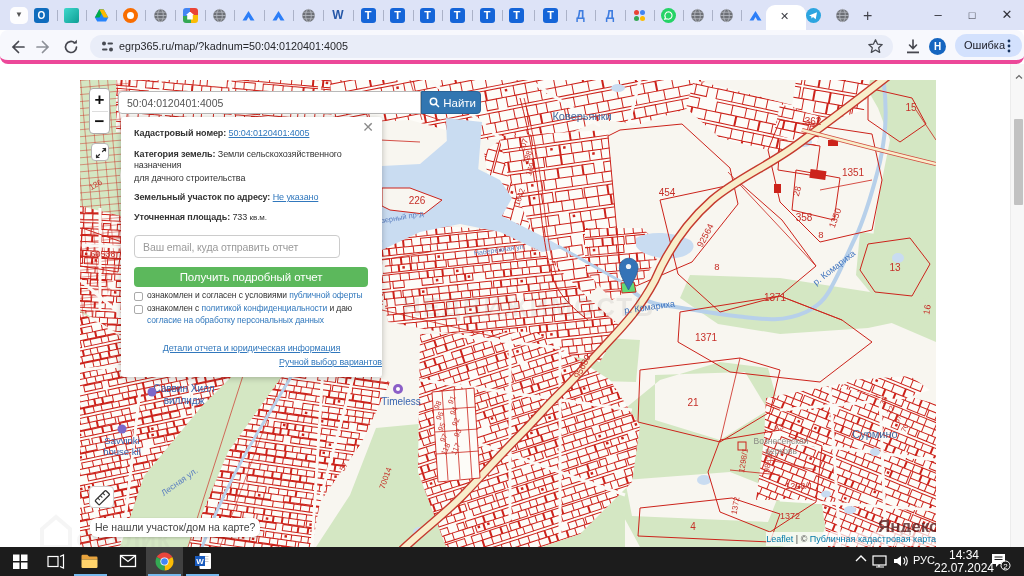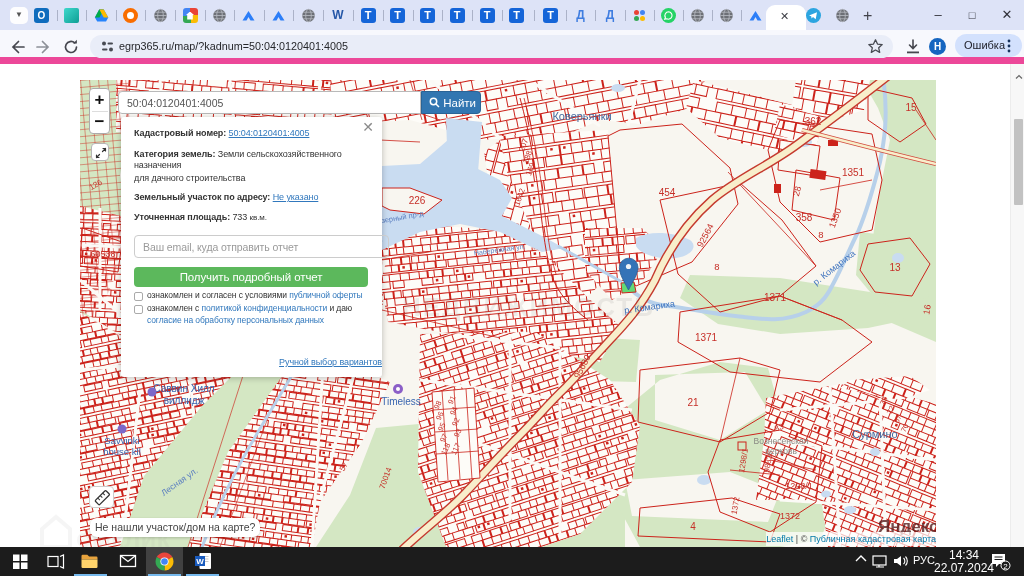--- a/index.html
+++ b/index.html
@@ -4,21 +4,21 @@
 *{margin:0;padding:0;box-sizing:border-box;}
 html,body{width:1024px;height:576px;overflow:hidden;font-family:"Liberation Sans",sans-serif;}
 body{position:relative;background:#fff;}
 .abs{position:absolute;}
 #tabstrip{position:absolute;left:0;top:0;width:1024px;height:30px;background:#dde3f7;}
 .fav{position:absolute;top:8px;width:15px;height:15px;}
 .tsep{position:absolute;top:10px;width:1px;height:11px;background:#abb2c8;}
 #activetab{position:absolute;top:5px;left:766px;width:40px;height:25px;background:#fff;border-radius:9px 9px 0 0;}
 #activetab .x{position:absolute;left:14px;top:5px;font-size:11px;color:#3c3d44;}
 .winctl{position:absolute;top:0;height:30px;width:34px;color:#30313a;text-align:center;line-height:30px;font-size:13px;}
-#toolbar{position:absolute;left:0;top:30px;width:1024px;height:34px;background:#f7f8fd;border-bottom:7px solid #ec4899;}
+#toolbar{position:absolute;left:0;top:30px;width:1024px;height:34px;background:#f7f8fd;border-bottom:4px solid #ec4899;border-radius:8px;}
 .navic{position:absolute;top:7px;width:20px;height:20px;}
 #omni{position:absolute;left:90px;top:5px;width:803px;height:23px;background:#e9edf8;border-radius:12px;}
 #omni .url{position:absolute;left:29px;top:5px;font-size:10.8px;color:#26272b;}
 #avatar{position:absolute;left:929px;top:8px;width:17px;height:17px;border-radius:50%;background:#1565c0;color:#fff;font-size:10px;font-weight:bold;text-align:center;line-height:17px;}
 #errbtn{position:absolute;left:955px;top:4px;width:67px;height:23px;background:#d3e1fd;border-radius:12px;font-size:11px;color:#20212b;}
 #errbtn span{position:absolute;left:9px;top:4.5px;}
 #page{position:absolute;left:0;top:64px;width:1024px;height:483px;background:#fff;}
 #map{position:absolute;left:80px;top:16px;width:856px;height:467px;overflow:hidden;}
 #scroll{position:absolute;left:1010px;top:64px;width:14px;height:483px;background:#f7f7f7;border-left:1px solid #ececec;}
 #thumb{position:absolute;left:2.5px;top:55px;width:9px;height:86px;background:#c2c2c2;border-radius:1px;}
@@ -28,21 +28,21 @@
 #fsbtn{left:11px;top:63px;width:18px;height:18px;background:#fff;border:1px solid #b5b5b5;border-radius:4px;z-index:5;}
 #searchbox{left:38px;top:11px;width:303px;height:23px;background:#fff;border:1px solid #b9b9b9;border-radius:4px 0 0 4px;font-size:10.5px;color:#555;z-index:5;}
 #searchbox span{position:absolute;left:8px;top:5px;}
 #findbtn{left:341px;top:11px;width:60px;height:23px;background:#3276b1;border:1px solid #2a6496;border-radius:0 4px 4px 0;color:#fff;font-size:11.5px;z-index:5;}
 #findbtn span{position:absolute;left:7px;top:4.5px;white-space:nowrap;}
 #popup{left:41px;top:37px;width:261px;height:260px;background:#fff;border-radius:3px;box-shadow:0 1px 6px rgba(0,0,0,0.25);font-size:9px;color:#333;z-index:6;letter-spacing:-0.1px;}
 #popup .px{position:absolute;right:8px;top:2px;color:#8a8a8a;font-size:14px;}
 .pline{position:absolute;left:13px;white-space:nowrap;}
 .blu{color:#3178bd;}
 a.u{color:#3178bd;text-decoration:underline;}
-#email{position:absolute;left:13px;top:118px;width:255px;height:23px;border:1px solid #ccc;border-radius:4px;color:#9a9a9a;font-size:10.5px;}
+#email{position:absolute;left:13px;top:118px;width:206px;height:23px;border:1px solid #ccc;border-radius:4px;color:#9a9a9a;font-size:10.5px;}
 #email span{position:absolute;left:8px;top:4.5px;}
 #greenbtn{position:absolute;left:13px;top:150px;width:234px;height:20px;background:#5cb85c;border-radius:4px;color:#fff;font-size:11.5px;text-align:center;line-height:20px;}
 .cb{position:absolute;width:9px;height:9px;border:1px solid #aaa;background:#fff;border-radius:2px;}
 #rulerbtn{left:9px;top:406px;width:25px;height:22px;background:#fff;border:1px solid #ccc;border-radius:4px;z-index:5;}
 #notfound{left:10px;top:438px;height:19px;background:#fff;border-radius:7px;padding:3px 5px;font-size:10.5px;color:#444;box-shadow:0 1px 3px rgba(0,0,0,0.2);z-index:5;white-space:nowrap;}
 #attrib{right:0px;bottom:1px;background:rgba(255,255,255,0.72);font-size:9px;color:#444;padding:2px 0;z-index:5;white-space:nowrap;}
 #attrib a{color:#0078a8;}
 #taskbar{position:absolute;left:0;top:547px;width:1024px;height:29px;background:#1c1c1c;}
 .tbi{position:absolute;top:0;width:38px;height:29px;}
 .tbline{position:absolute;top:27px;height:2px;background:#76b9ed;}
@@ -569,20 +569,21 @@
       <div class="pline" style="top:95px;"><b>Уточненная площадь:</b> 733 <span style="font-size:8px;">кв.м.</span></div>
       <div id="email">
           <span>Ваш email, куда отправить отчет</span>
         </div>
       <div id="greenbtn">Получить подробный отчет</div>
       <div class="cb" style="left:13px;top:175px;"></div>
       <div class="pline" style="left:26px;top:173px;font-size:8.5px;">ознакомлен и согласен с условиями <span class="blu">публичной оферты</span></div>
       <div class="cb" style="left:13px;top:188px;"></div>
       <div class="pline" style="left:26px;top:186px;font-size:8.5px;">ознакомлен с <span class="blu">политикой конфиденциальности</span> и даю</div>
       <div class="pline" style="left:26px;top:198px;font-size:8.5px;"><span class="blu">согласие на обработку персональных данных</span></div>
+      <div class="pline" style="top:226px;left:0;width:261px;text-align:center;"><a class="u" style="font-size:9px;">Детали отчета и юридическая информация</a></div>
       <div class="pline" style="top:240px;left:0;width:261px;text-align:right;"><a class="u" style="font-size:9px;">Ручной выбор вариантов</a></div>
     </div>
 <div class="mapui" id="rulerbtn">
         <svg width="23" height="20" style="position:absolute;left:1px;top:1px;">
           <g transform="rotate(-45 11 10)">
             <rect x="4" y="7" width="15" height="6" rx="1" fill="none" stroke="#333" stroke-width="1.3"></rect>
             <path d="M8 7v3M11.5 7v3M15 7v3" stroke="#333" stroke-width="1"></path>
           </g>
         </svg>
       </div>

